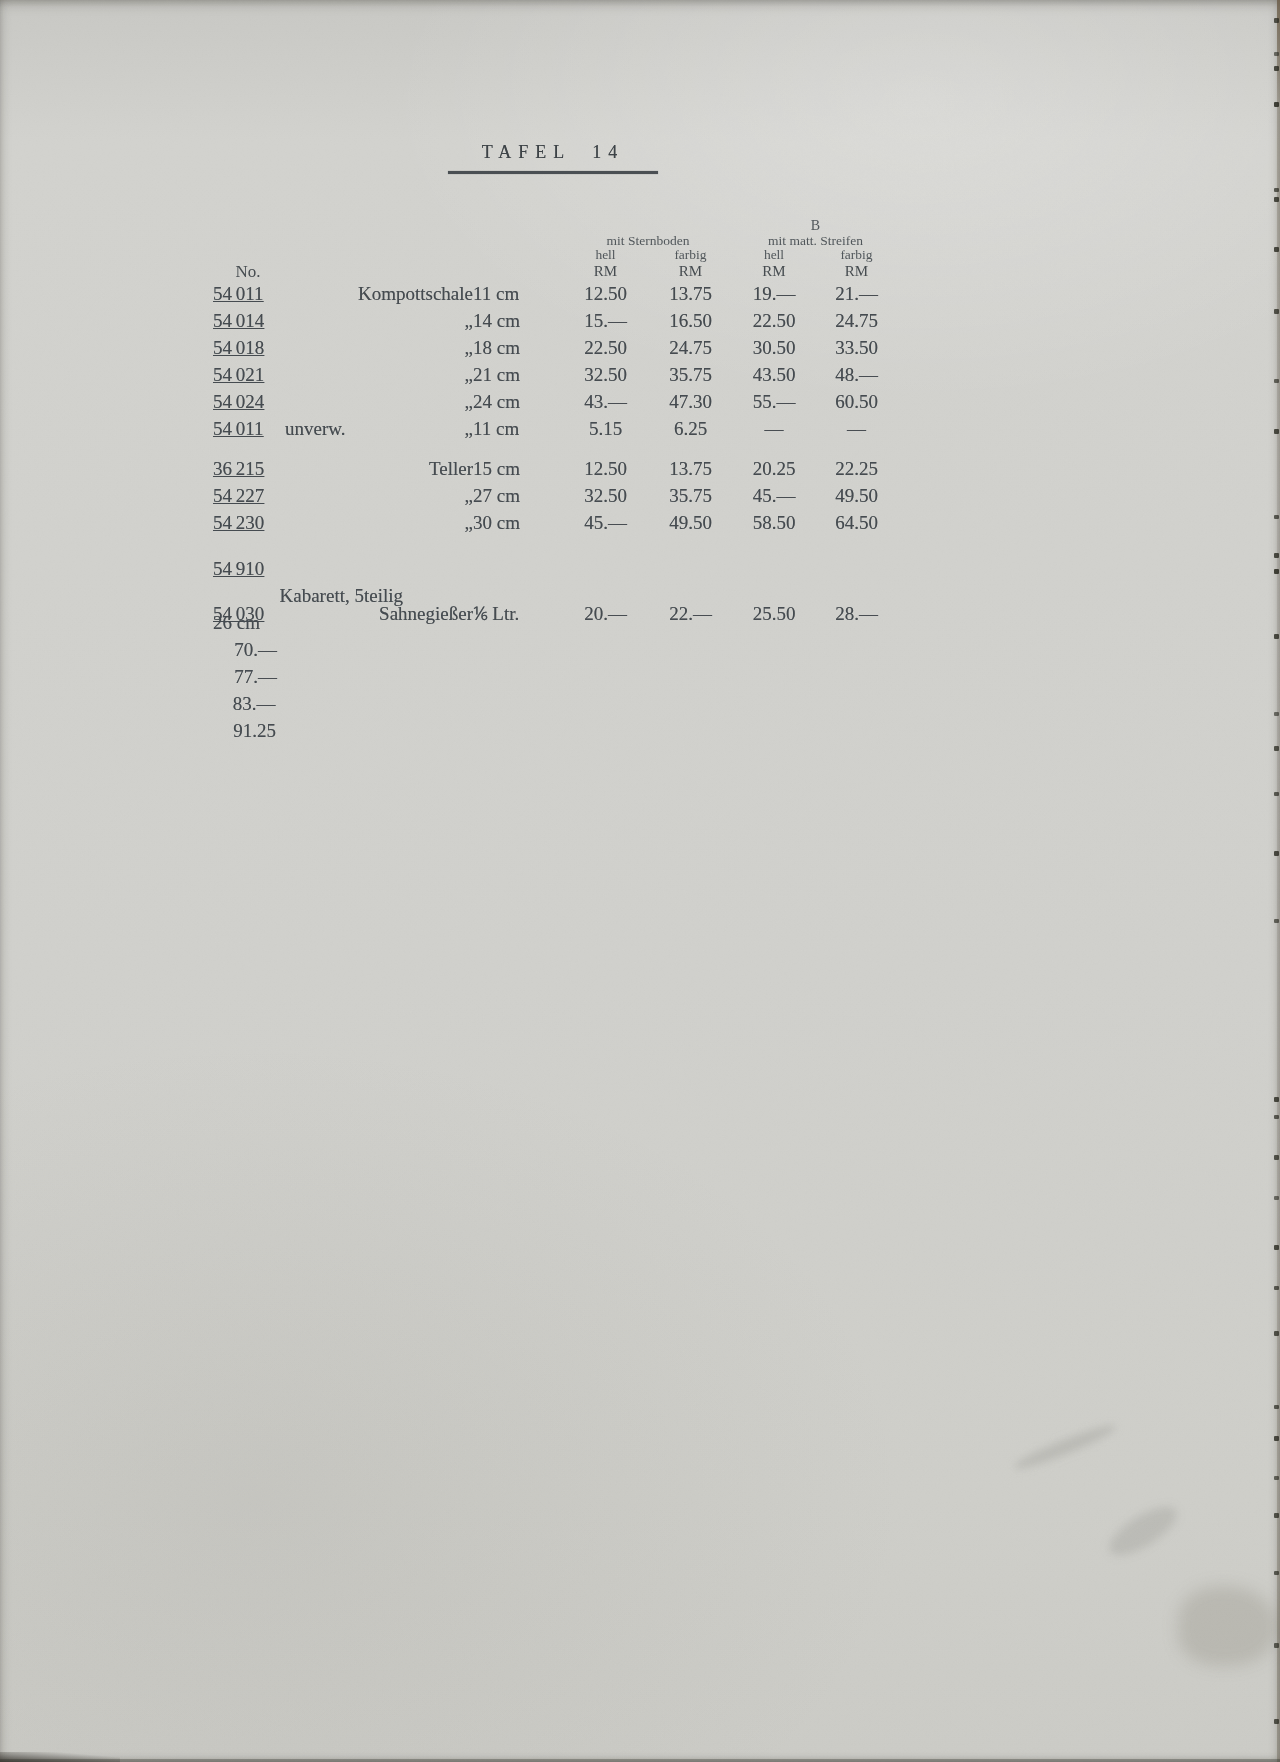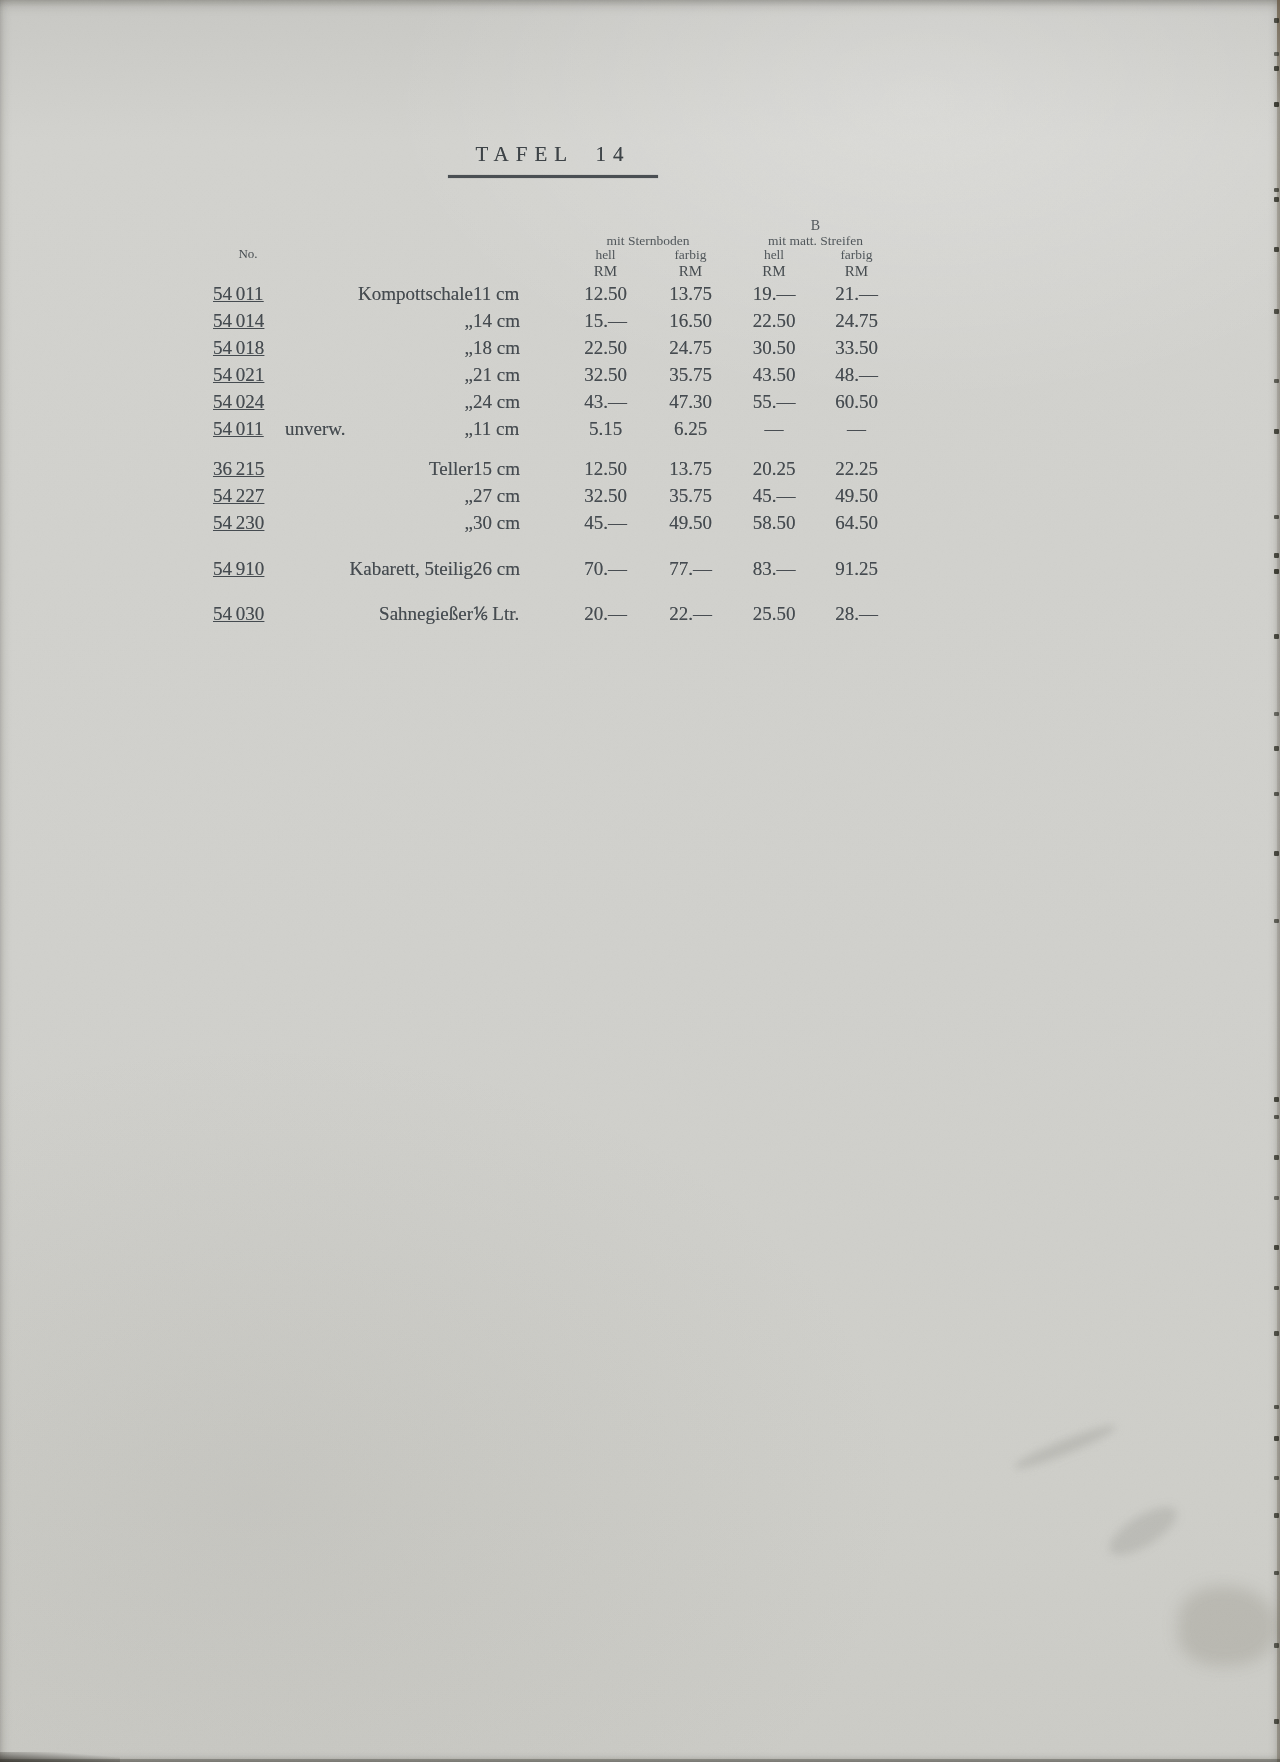--- a/index.html
+++ b/index.html
@@ -18,47 +18,47 @@
       inset 6px 0 14px -9px rgba(70,68,60,0.35),
       inset 0 -6px 10px -6px rgba(70,68,60,0.45);
     font-family:"Liberation Serif","DejaVu Serif",serif;
     color:#454b50;
   }
   .noise{position:absolute;left:0;top:0;pointer-events:none;opacity:.5;}
 
   
   .title-wrap{position:absolute;left:448px;top:142px;width:210px;text-align:center;}
   .title{
-    font-size:21px;letter-spacing:7px;word-spacing:10px;color:#3d4347;
+    font-size:18px;letter-spacing:7px;word-spacing:10px;color:#3d4347;
     text-shadow:0 0 .5px rgba(55,60,65,.6);white-space:nowrap;
   }
   .title-rule{margin-top:8px;height:3px;background:#4a4f53;box-shadow:0 0 1px rgba(60,64,68,.7);}
 
   
   .table{position:absolute;left:213px;top:218px;width:690px;}
   .thead{position:relative;height:62px;font-size:13.5px;color:#51575b;}
   .thead .h{position:absolute;text-align:center;white-space:nowrap;}
   .h-b{left:520px;top:0;width:165px;font-size:14px;}
   .h-g1t{left:350px;top:15px;width:170px;}
   .h-g2t{left:520px;top:15px;width:165px;}
   .h-hell1{left:350px;top:29px;width:85px;}
   .h-farbig1{left:435px;top:29px;width:85px;}
   .h-hell2{left:520px;top:29px;width:82px;}
   .h-farbig2{left:602px;top:29px;width:83px;}
-  .h-no{left:0;top:28px;width:70px;text-align:left;font-size:13px;color:#464c50;}
+  .h-no{left:0;top:44px;width:70px;text-align:left;font-size:17px;color:#464c50;}
   .h-rm{top:45px;font-size:15px;color:#464c50;}
   .h-rm1{left:350px;width:85px;}
   .h-rm2{left:435px;width:85px;}
   .h-rm3{left:520px;width:82px;}
   .h-rm4{left:602px;width:83px;}
 
   .rows{margin-top:0;}
   .row{display:flex;height:27px;line-height:27px;font-size:19px;white-space:nowrap;}
   .gap1{margin-top:13px;}
-  .gap2{margin-top:19px;}
+  .gap2{margin-top:19px;flex-direction:column;}
   .gap3{margin-top:18px;}
   .c{text-shadow:0 0 .4px rgba(60,66,70,.5);}
   .c-no{width:70px;text-align:left;text-decoration:underline;}
   .c-name{width:190px;position:relative;text-align:right;}
   .c-qual{position:absolute;left:2px;top:0;}
   .c-size{width:90px;font-family:Liberation Serif, serif;}
   .c-p1,.c-p2{width:85px;text-align:center;}
   .c-p3{width:82px;text-align:center;}
   .c-p4{width:83px;text-align:center;}
 

